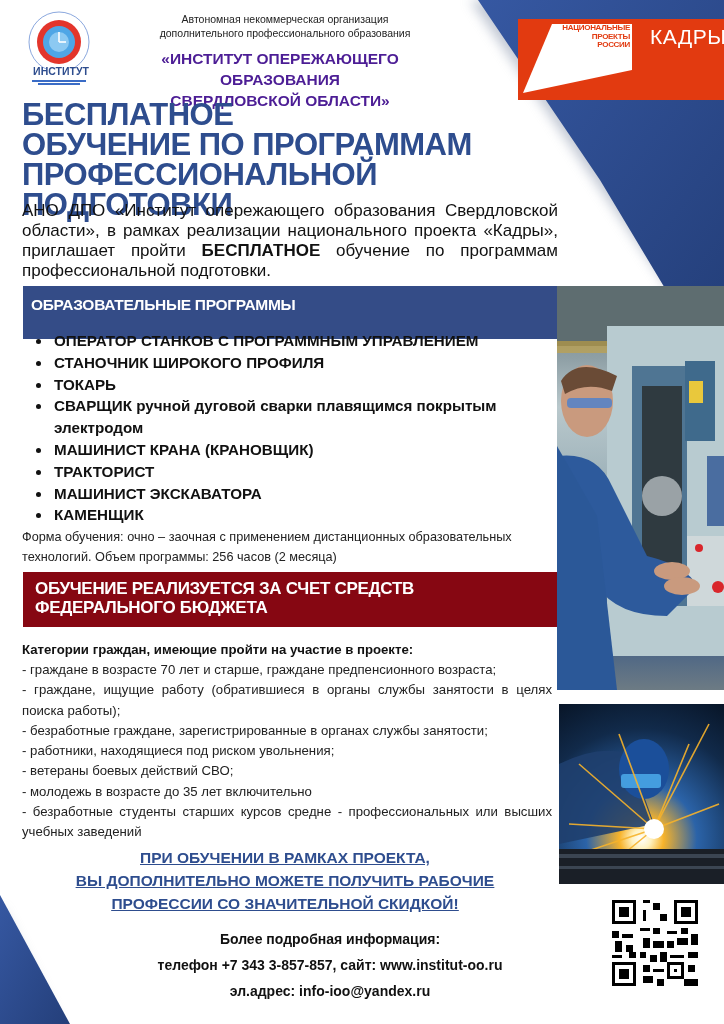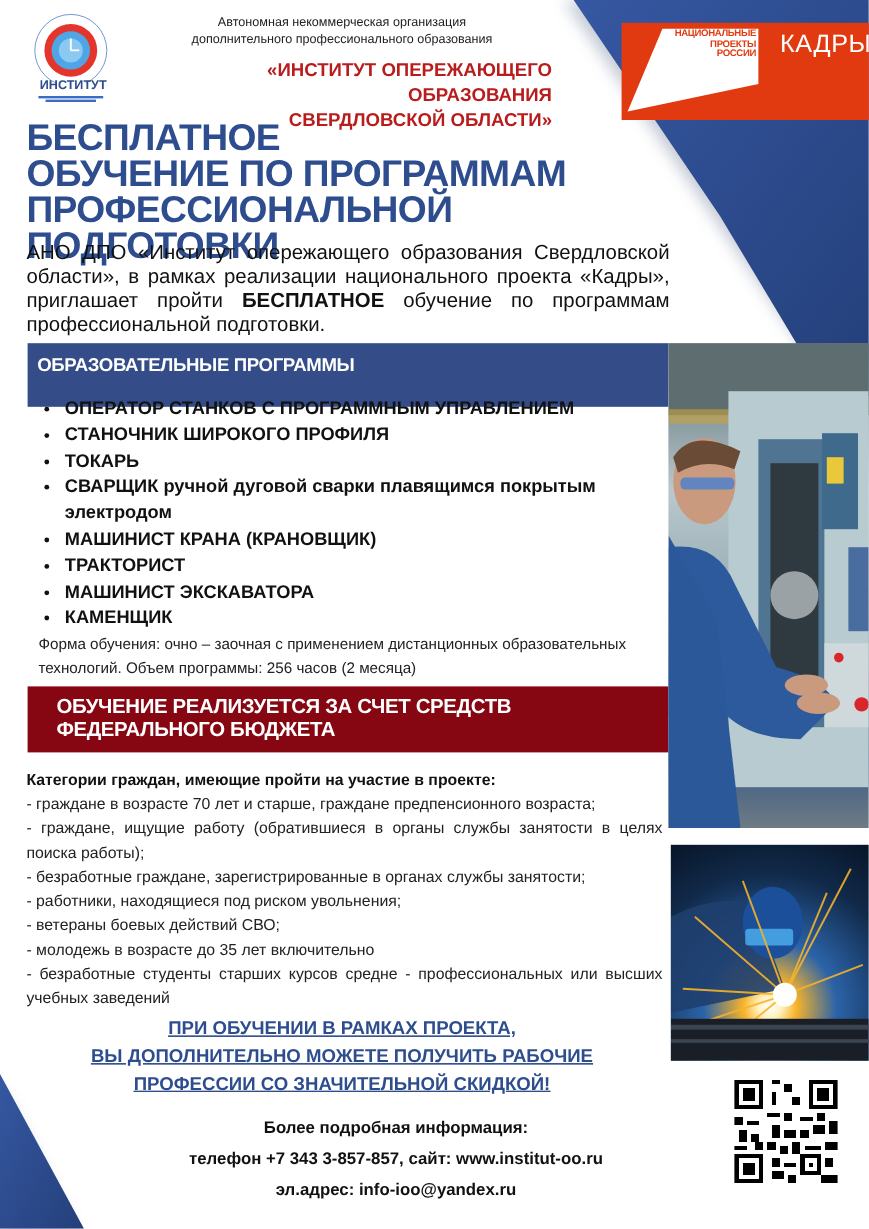--- a/index.html
+++ b/index.html
@@ -1,32 +1,32 @@
 <!DOCTYPE html>
 <html><head>
   <meta charset="utf-8">
   <style>
     html, body { margin:0; padding:0; }
     body { width:724px; height:1024px; position:relative; overflow:hidden; background:#ffffff; font-family:"Liberation Sans", sans-serif; color:#111; }
     .bg-right { position:absolute; left:0; top:0; width:724px; height:1024px; }
     .abs { position:absolute; }
     .logo { left:18px; top:8px; width:82px; height:82px; }
     .org-small { left:130px; top:12px; width:310px; text-align:center; font-size:10.5px; line-height:14px; color:#222; }
-    .org-big { left:100px; top:48px; width:360px; text-align:right; font-size:15.5px; line-height:21px; font-weight:bold; color:#b91c1c; }
+    .org-big { left:100px; top:48px; width:360px; text-align:center; font-size:15.5px; line-height:21px; font-weight:bold; color:#4c1d95; }
     .kadry { left:518px; top:19px; width:212px; height:81px; background:#e23a10; }
     .kadry-logo-text { position:absolute; left:44px; top:5px; width:68px; text-align:right; font-size:8px; line-height:8.5px; font-weight:bold; color:#fff; letter-spacing:-0.3px; }
     .kadry-word { position:absolute; left:132px; top:6px; font-size:21px; color:#fff; letter-spacing:0.5px; }
     .title { left:22px; top:100px; width:570px; font-size:31px; line-height:30px; font-weight:bold; color:#2e4d8e; letter-spacing:-0.5px; }
     .intro { left:22px; top:201px; width:536px; font-size:17px; line-height:20px; text-align:justify; color:#111; }
     .intro b { font-weight:bold; }
     .hdr-blue { left:23px; top:286px; width:534px; height:53px; background:#344c87; color:#fff; font-size:15.5px; font-weight:bold; line-height:38px; padding-left:8px; box-sizing:border-box; letter-spacing:-0.3px; }
     .programs { left:22px; top:330px; width:540px; margin:0; padding:0 0 0 30px; list-style:disc; font-size:15.2px; line-height:21.8px; font-weight:bold; color:#111; box-sizing:border-box; }
     .programs li { padding-left:2px; }
-    .forma { left:22px; top:527px; width:540px; font-size:12.7px; line-height:20px; color:#222;margin-left:10px; }
-    .hdr-red { left:23px; top:572px; width:534px; height:55px; background:#860712; color:#fff; font-size:17px; font-weight:bold; line-height:19px; padding:7px 0 0 24px; box-sizing:border-box; letter-spacing:-0.3px; }
+    .forma { left:22px; top:527px; width:540px; font-size:12.7px; line-height:20px; color:#222; }
+    .hdr-red { left:23px; top:572px; width:534px; height:55px; background:#860712; color:#fff; font-size:17px; font-weight:bold; line-height:19px; padding:7px 0 0 12px; box-sizing:border-box; letter-spacing:-0.3px; }
     .cat-title { left:22px; top:640px; width:540px; font-size:13.2px; font-weight:bold; color:#111; line-height:20px; }
     .cats { left:22px; top:660px; width:530px; font-size:13.2px; line-height:20.3px; color:#222; text-align:justify; margin:0; padding:0; list-style:none; }
     .promo { left:20px; top:846px; width:530px; text-align:center; font-size:15.5px; line-height:23px; font-weight:bold; color:#2e4d8e; text-decoration:underline; }
     .promo div { text-decoration:underline; }
     .more { left:40px; top:926px; width:580px; text-align:center; font-size:14px; line-height:26px; font-weight:bold; color:#111; }
     .photo1 { left:557px; top:286px; width:167px; height:404px; background:linear-gradient(180deg,#6c7a80 0%,#8fa0a6 18%,#b9c8cc 30%,#9bb0b8 50%,#5d7a92 70%,#3a5a86 85%,#6d7b84 100%); overflow:hidden; }
     .photo2 { left:559px; top:704px; width:165px; height:180px; background:radial-gradient(circle at 50% 75%, #ffffff 0%, #fff2c0 6%, #f7b32b 14%, #2b63a8 35%, #112a4a 70%, #081527 100%); overflow:hidden; }
     .qr { left:612px; top:900px; width:86px; height:86px; }
   </style>
 </head>

